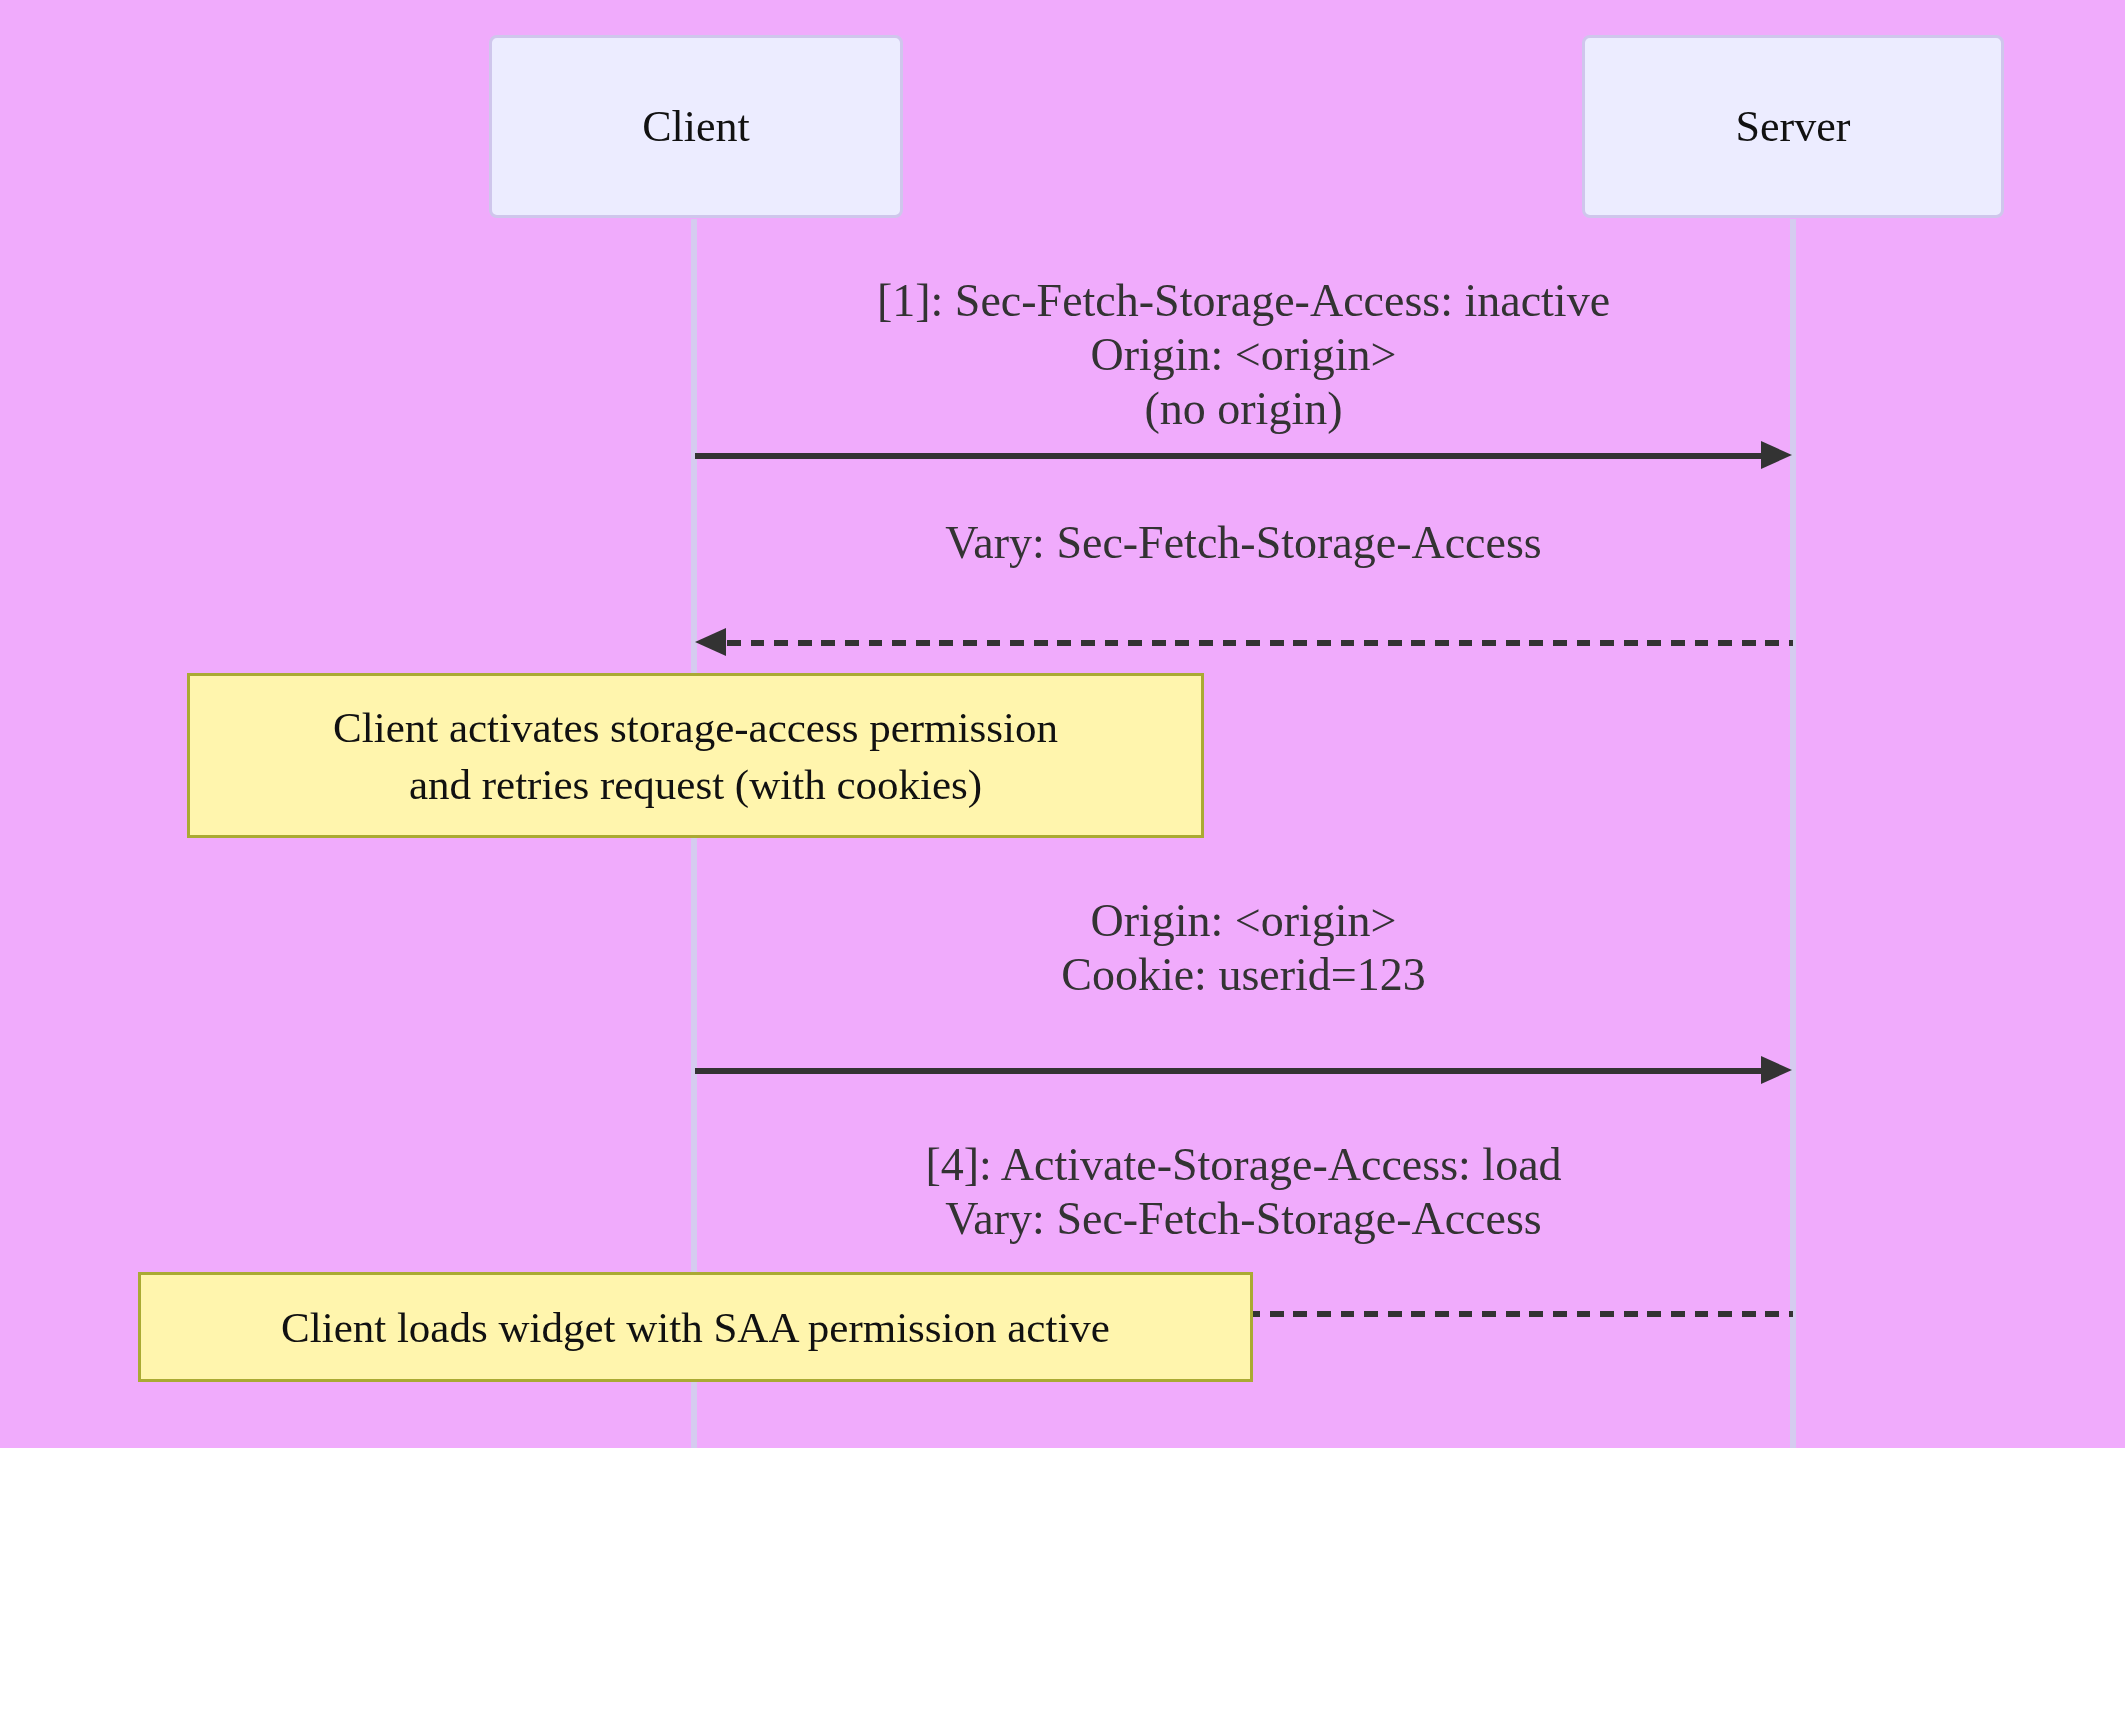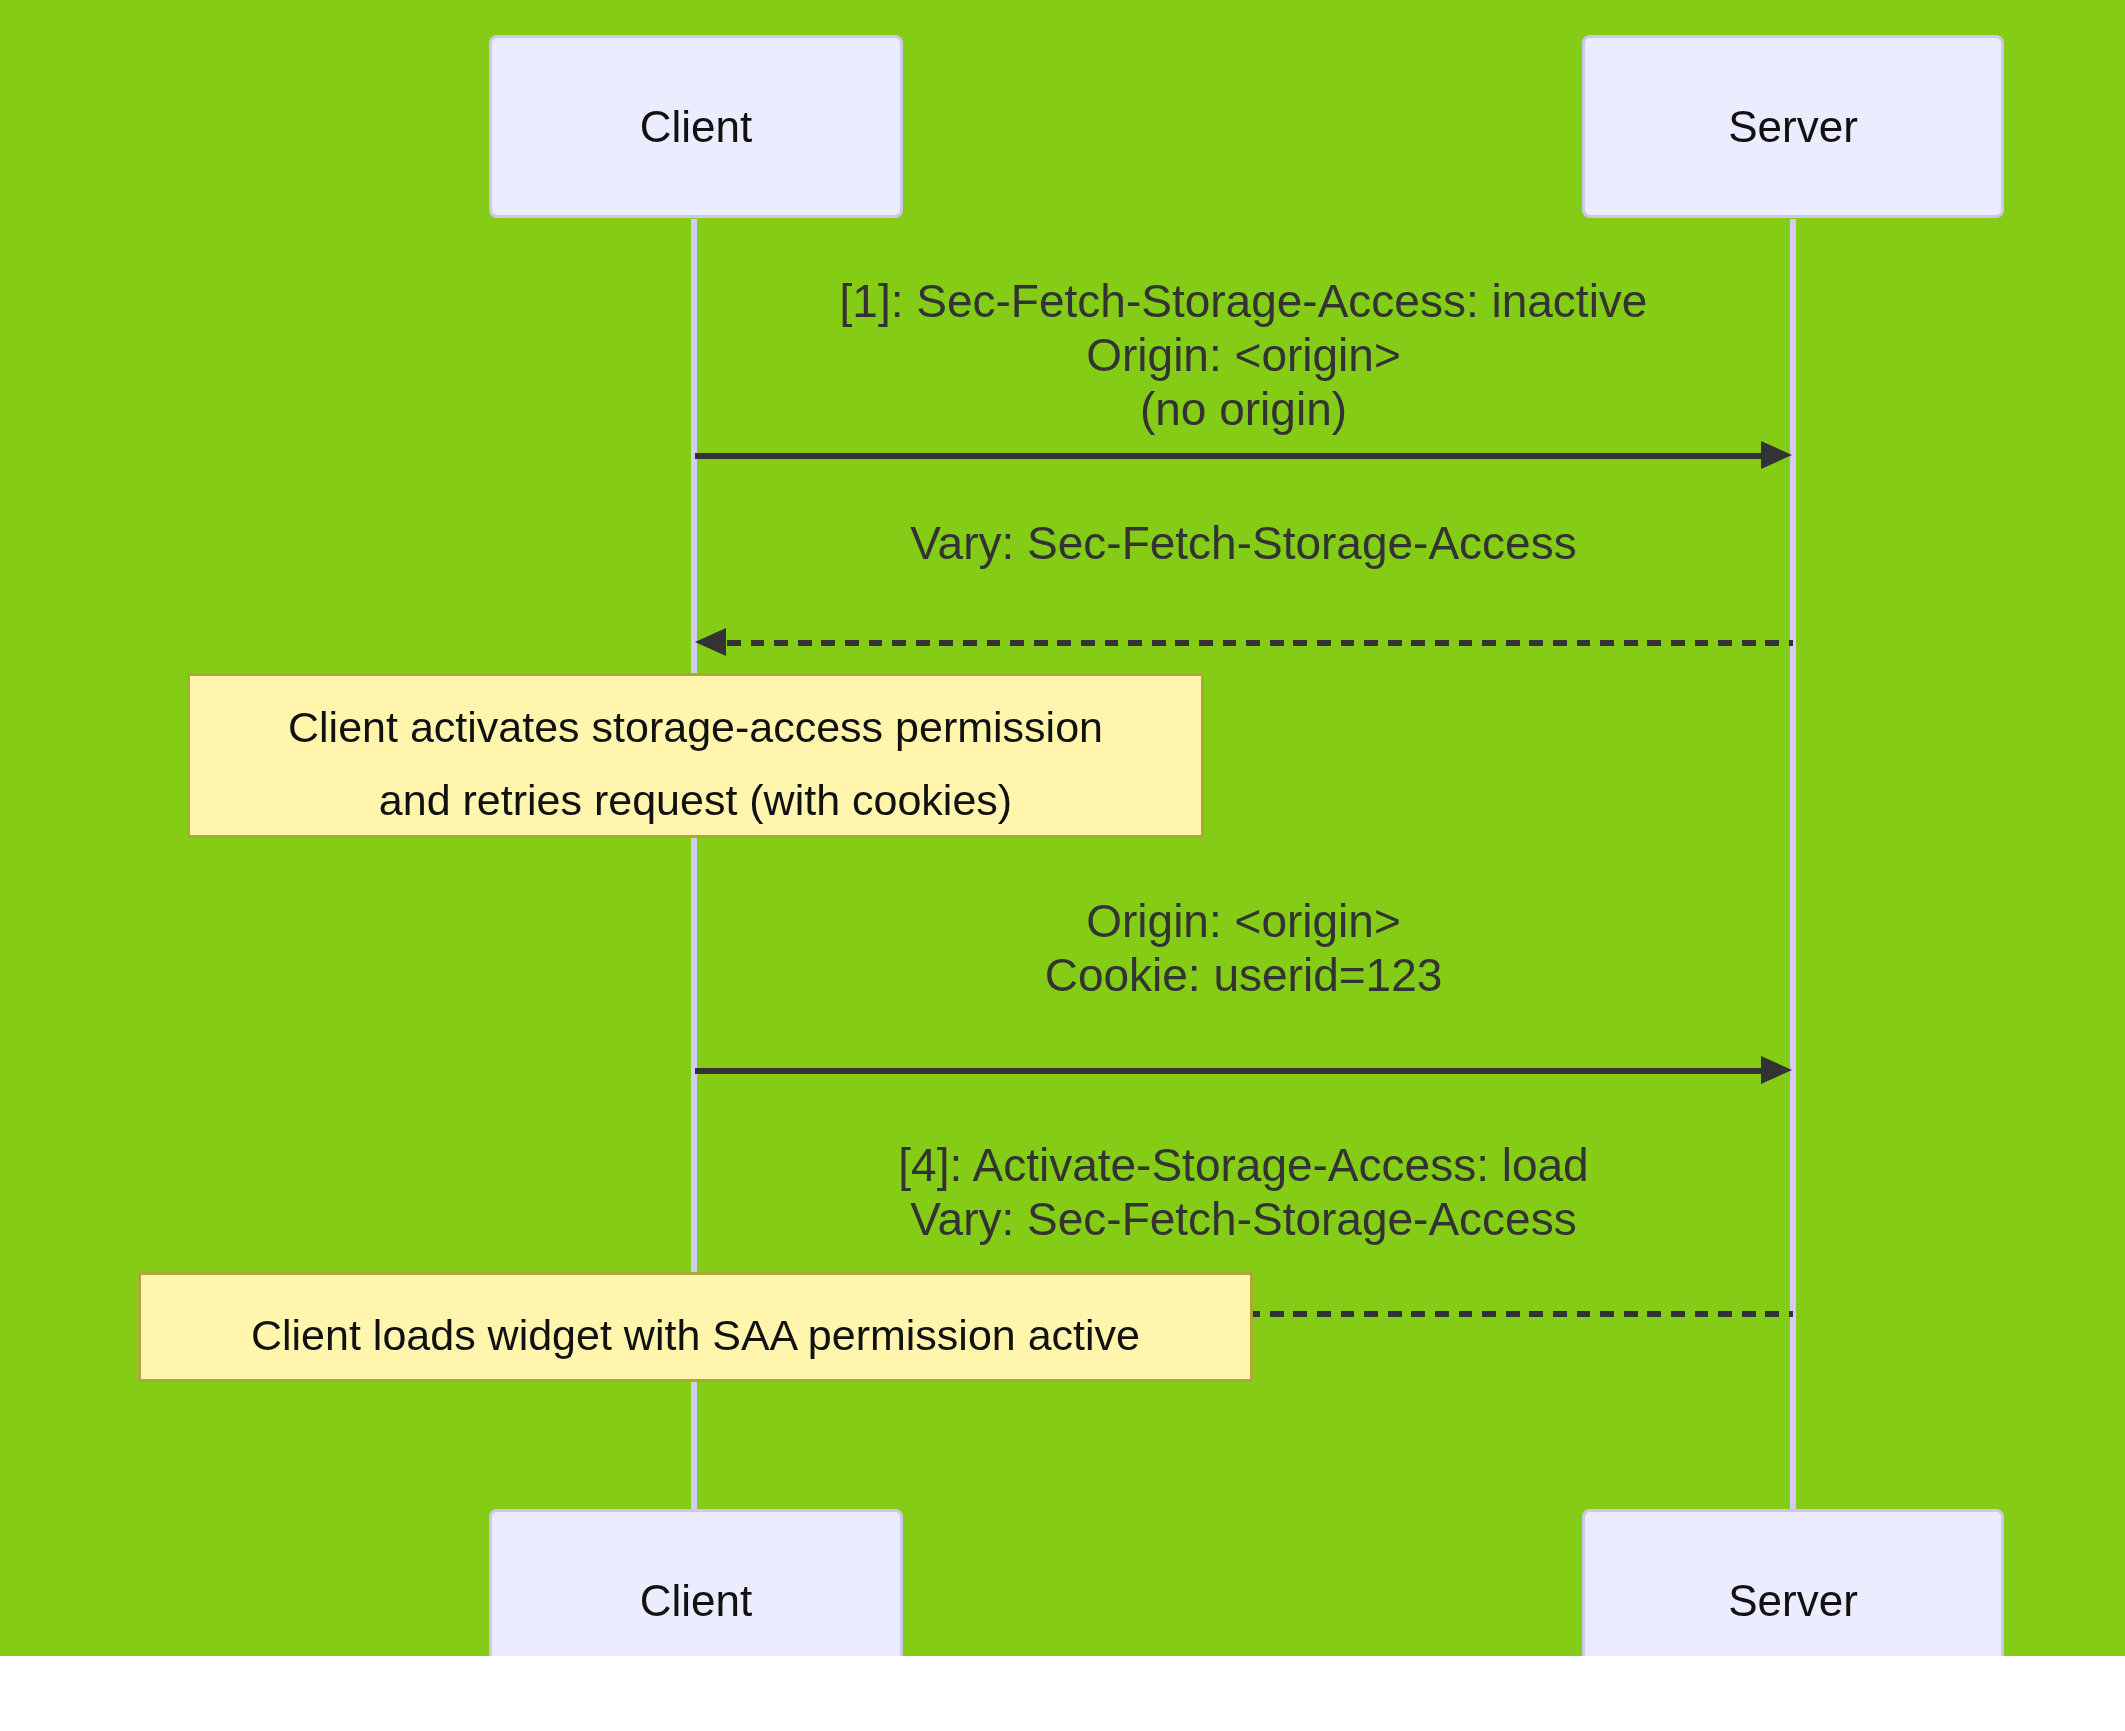--- a/index.html
+++ b/index.html
@@ -1,21 +1,21 @@
 <!DOCTYPE html>
 <html style="--actor-fill: #ECECFF; --actor-border: #CFC6EC; --lifeline: #D5CBEF; --note-fill: #FFF5AD; --note-border: #AAAA33; --message-text: #333333; --arrow: #333333;"><head>
 <meta charset="utf-8">
 <style>
   html, body { margin: 0; padding: 0; background: #ffffff; }
   #canvas {
     position: relative;
     width: 2126px;
-    height: 1656px;
-    background: #84cc16;
-    font-family: Liberation Sans, sans-serif;
+    height: 1448px;
+    background: #f0abfc;
+    font-family: Liberation Serif, serif;
     overflow: hidden;
   }
 
   
   .actor-box {
     position: absolute;
     height: 183px;
     background: var(--actor-fill, #ECECFF);
     border: 3px solid var(--actor-border, #CFC6EC);
     border-radius: 7.9px;
@@ -100,21 +100,21 @@
     display: flex;
     flex-direction: column;
     align-items: center;
     justify-content: center;
     text-align: center;
     font-size: 43px;
     line-height: 57px;
     color: #111111;
     z-index: 4;
   }
-  .note span { display: block; margin-top: 16px; }
+  .note span { display: block; }
   .note-1 { left: 187px; top: 673px;  width: 1017px; height: 165px; }
   .note-2 { left: 138px; top: 1272px; width: 1115px; height: 110px; }
 </style>
 </head>
 <body>
 
 <div id="canvas">
 
   <div class="lifeline lifeline-client"></div>
   <div class="lifeline lifeline-server"></div>

